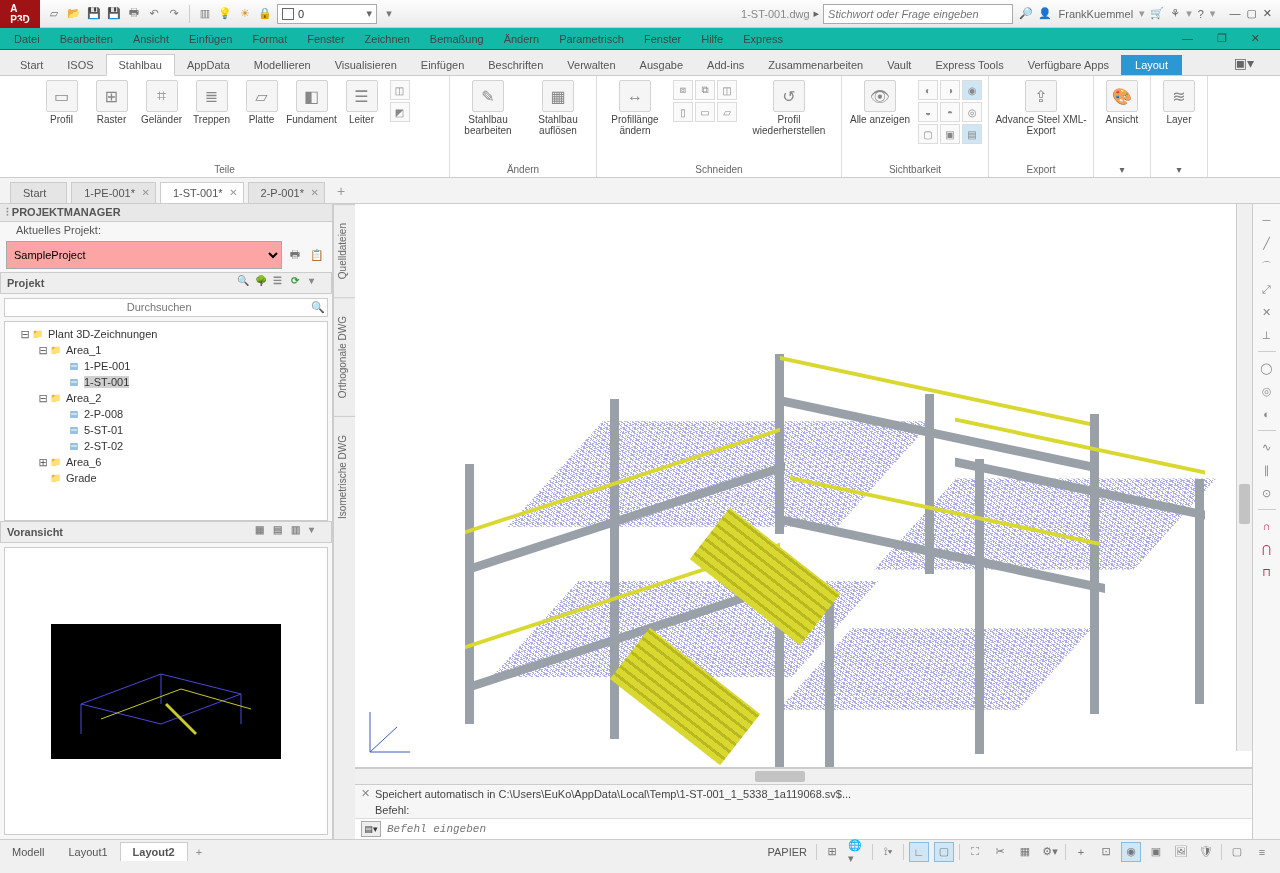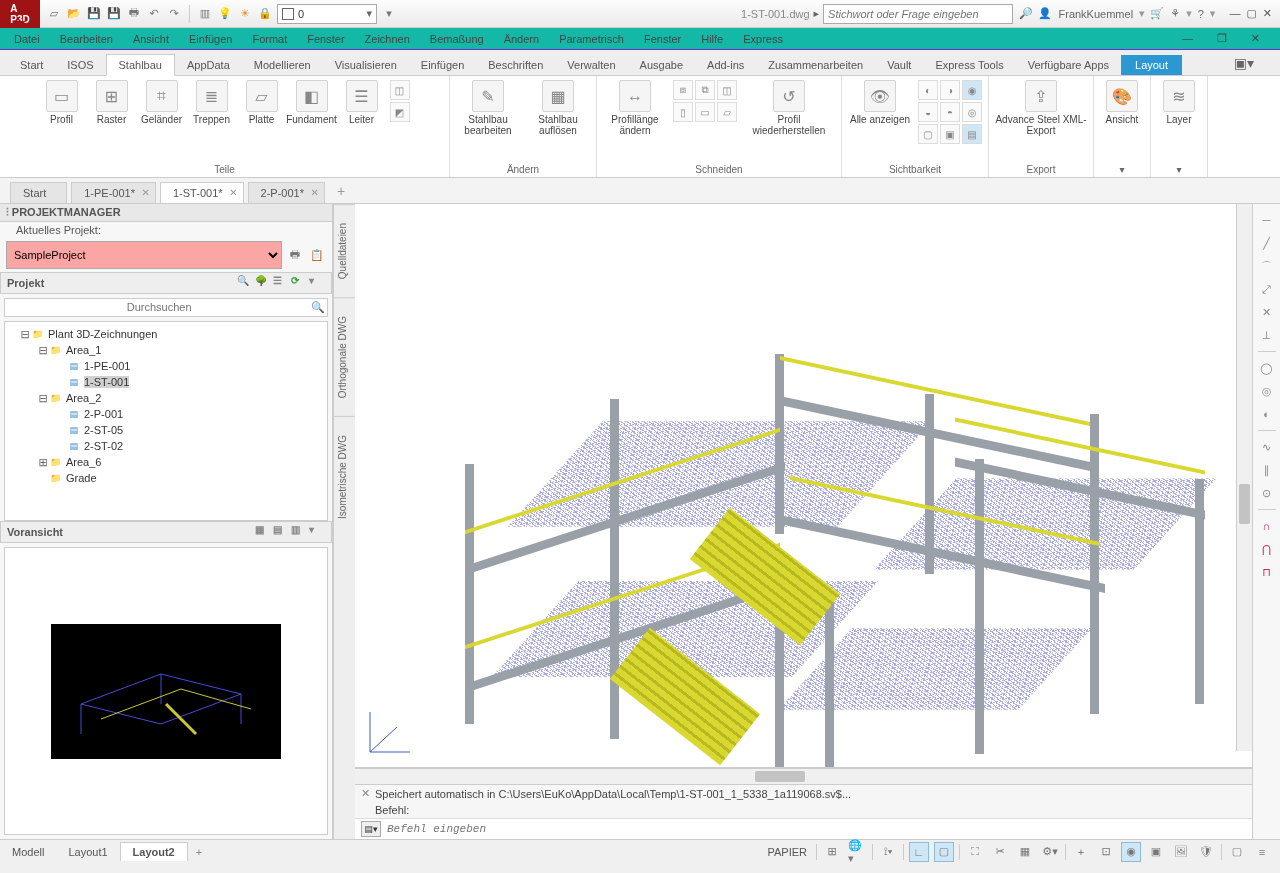--- a/index.html
+++ b/index.html
@@ -360,26 +360,26 @@
             <span class="name">1-ST-001</span>
           </div>
           <div class="tree-item l2">
             <span class="exp">⊟</span>
             <span class="fi folder">📁</span>
             <span class="name">Area_2</span>
           </div>
           <div class="tree-item l3">
             <span class="exp"></span>
             <span class="fi dwg">▤</span>
-            <span class="name">2-P-001</span>
+            <span class="name">2-P-008</span>
           </div>
           <div class="tree-item l3">
             <span class="exp"></span>
             <span class="fi dwg">▤</span>
-            <span class="name">2-ST-05</span>
+            <span class="name">5-ST-01</span>
           </div>
           <div class="tree-item l3">
             <span class="exp"></span>
             <span class="fi dwg">▤</span>
             <span class="name">2-ST-02</span>
           </div>
           <div class="tree-item l2">
             <span class="exp">⊞</span>
             <span class="fi folder">📁</span>
             <span class="name">Area_6</span>

